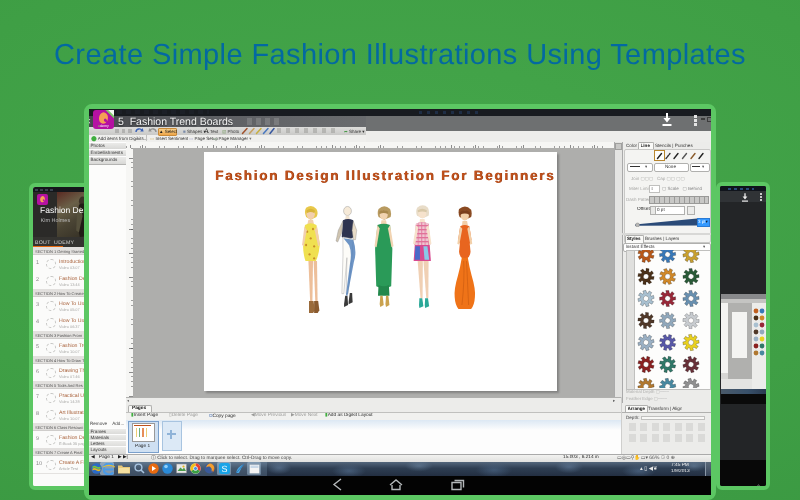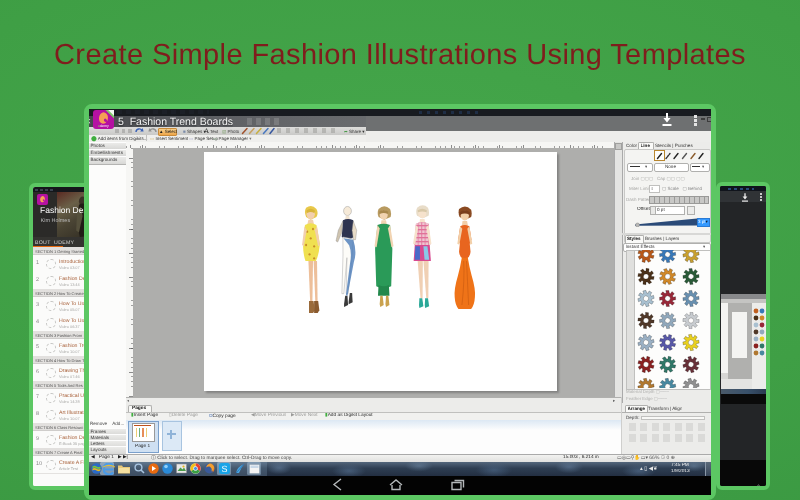--- a/index.html
+++ b/index.html
@@ -1,17 +1,17 @@
 <!DOCTYPE html>
 <html><head><meta charset="utf-8">
 <style>
 html,body{margin:0;padding:0;width:800px;height:500px;overflow:hidden;}
 body{font-family:"Liberation Sans",sans-serif;-webkit-font-smoothing:antialiased;text-rendering:geometricPrecision;background:radial-gradient(130% 100% at 50% 38%, #45a74b 0%, #3f9f45 50%, #389540 100%);position:relative;}
 .abs{position:absolute;}
-#title{left:0;right:0;top:39px;text-align:center;color:#7f1d1d;font-size:29px;font-weight:400;letter-spacing:0.4px;white-space:nowrap;}
+#title{left:0;right:0;top:39px;text-align:center;color:#0369a1;font-size:29px;font-weight:400;letter-spacing:0.4px;white-space:nowrap;}
 
 #phoneL{left:29px;top:183px;width:66px;height:299px;border:4px solid #5cc763;border-radius:6px;background:#f6f5f4;z-index:1;overflow:hidden;}
 #phoneR{left:716px;top:182px;width:46px;height:300px;border:4px solid #5cc763;border-radius:6px;background:#232527;z-index:1;overflow:hidden;}
 #tablet{left:84px;top:104px;width:622px;height:386px;border:5px solid #5cc763;border-radius:8px;background:#cfcfcd;z-index:2;overflow:visible;}
 #tabin{left:0;top:0;width:622px;height:386px;overflow:hidden;position:absolute;}
 .t{white-space:nowrap;overflow:hidden;}
 .ltab{left:0;width:36px;height:6.7px;background:linear-gradient(#ebebe9,#d8d8d6);border-bottom:0.5px solid #b4b4b2;border-top:0.5px solid #fdfdfd;font-size:4.6px;color:#333;padding-left:1.5px;white-space:nowrap;overflow:hidden;}
 #pgtitle{left:126px;top:59px;font-size:13.5px;font-weight:700;color:#c0511c;letter-spacing:1.75px;text-shadow:0.4px 0.4px 0 #8a3610;}
 
 </style></head>
@@ -233,20 +233,21 @@
   <div class="abs" style="left:37px;top:35.5px;width:488px;height:3.5px;background:repeating-linear-gradient(90deg,rgba(70,70,70,.6) 0 0.7px,transparent 0.7px 23.8px);background-position:16px 0;"></div>
 
   <div class="abs" style="left:37px;top:39px;width:7px;height:249px;background:#f6f6f4;border-right:0.5px solid #a8a8a6;"></div>
   <div class="abs" style="left:42px;top:39px;width:2.2px;height:249px;background:repeating-linear-gradient(rgba(90,90,90,.55) 0 0.6px,transparent 0.6px 4.76px);"></div>
   <div class="abs" style="left:40px;top:39px;width:4.2px;height:249px;background:repeating-linear-gradient(rgba(70,70,70,.6) 0 0.7px,transparent 0.7px 23.8px);background-position:0 10px;"></div>
 
   <div class="abs" style="left:44px;top:39px;width:481px;height:249px;background:#aeaeac;"></div>
 
   <div class="abs" style="left:115px;top:43px;width:353px;height:239px;background:#fff;box-shadow:1.5px 1.5px 2px rgba(0,0,0,.25);"></div>
 
+  <div class="abs t" id="pgtitle">Fashion Design Illustration For Beginners</div>
 
   <svg class="abs" style="left:201px;top:96px;" width="207" height="108" viewBox="0 0 180 81" preserveAspectRatio="none">
 
     <g transform="translate(6,0)">
       <path d="M8 2 q5-3 9 1 q2 3 0 6 l-5 2 -4-2 q-2-4 0-7z" fill="#e8c84a"></path>
       <circle cx="12" cy="7" r="3.6" fill="#f2cfae"></circle>
       <path d="M8.5 4 q3.5-2.5 7 0 q0.5 1.5-0.5 2 q-3-1.5-6 0 q-1-1-0.5-2z" fill="#d8b43a"></path>
       <path d="M10 11 l4 0 l1 4 -3 1 -3-1z" fill="#f2cfae"></path>
       <path d="M7 15 q5-2.5 10 0 l3 14 q-1 9-3.5 13 l-9 0 Q5 36 5.5 29z" fill="#f0e050"></path>
       <g fill="#c88c28">

